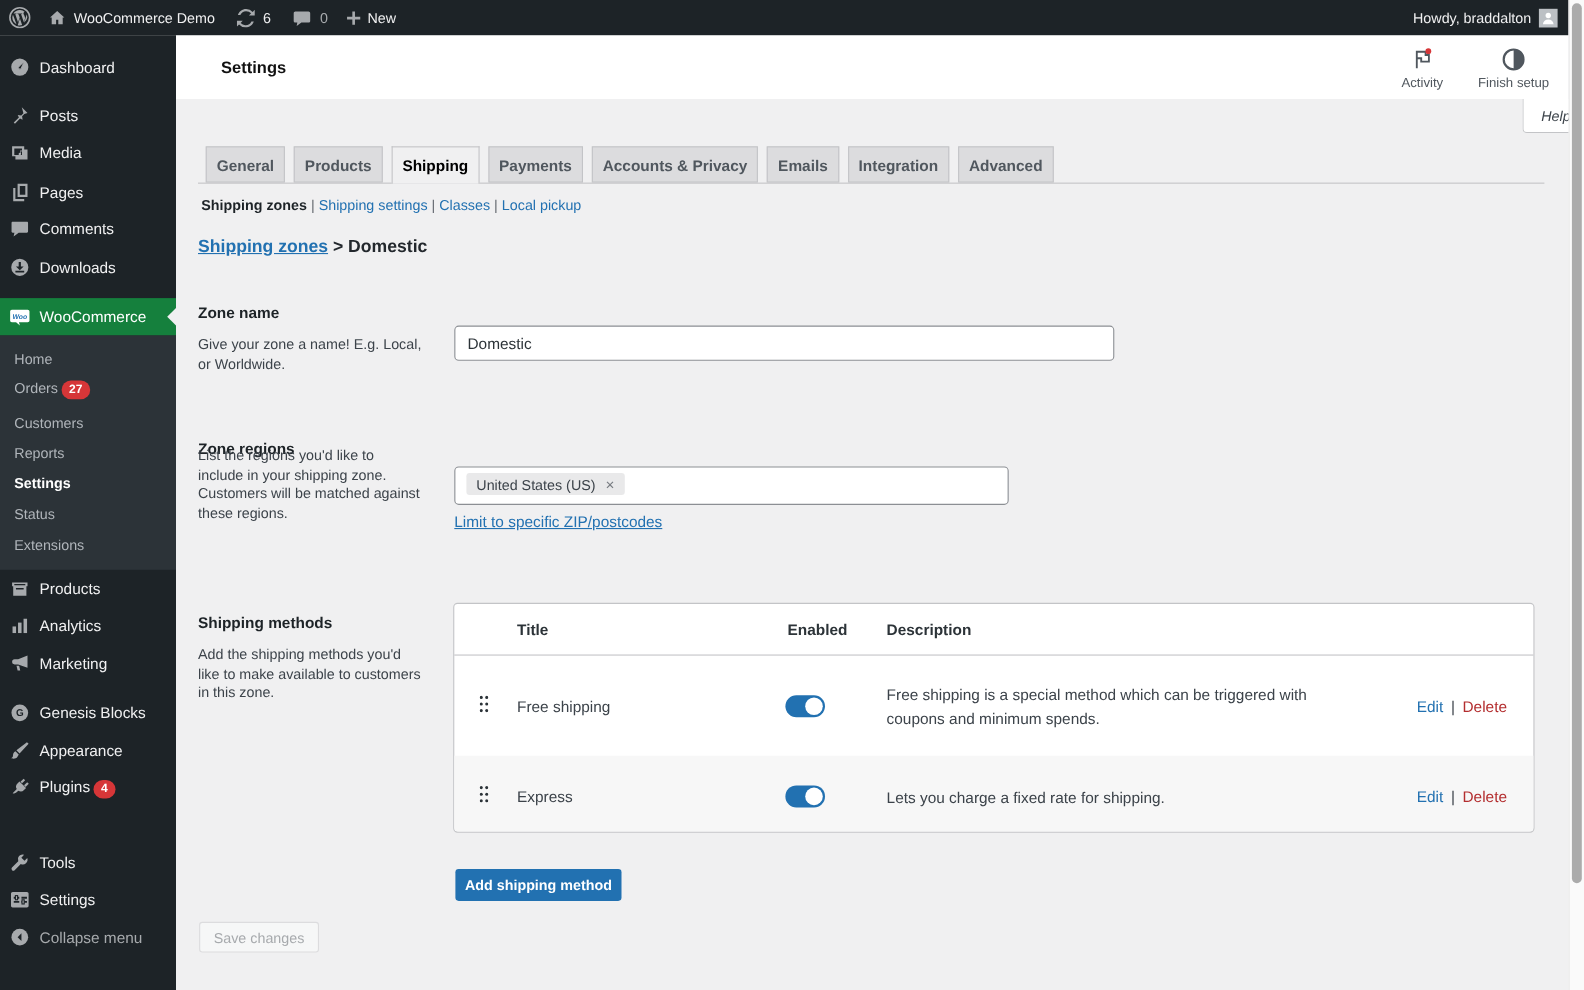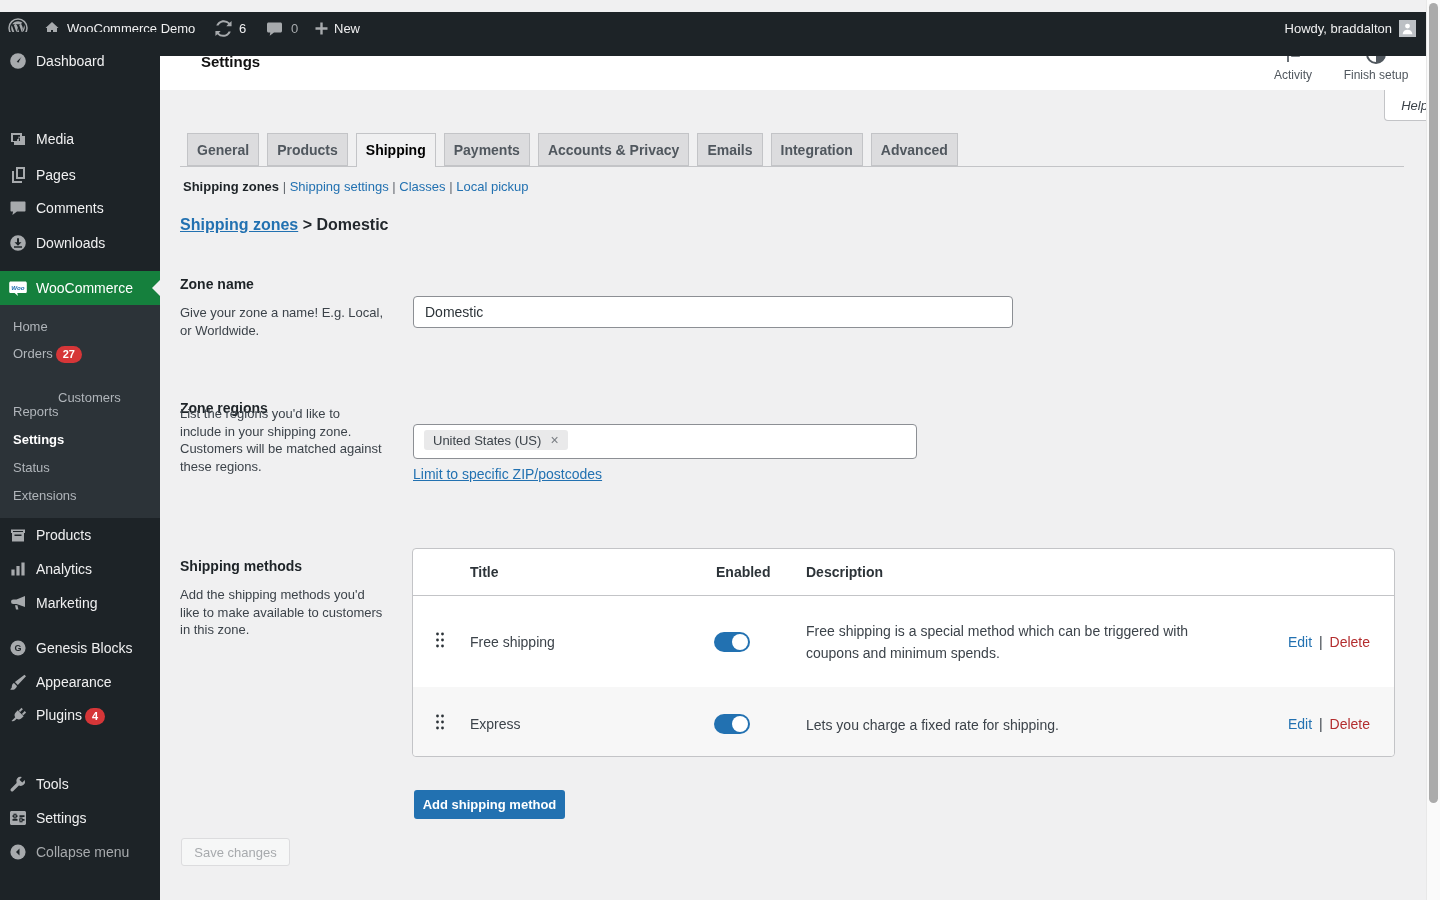--- a/index.html
+++ b/index.html
@@ -3,21 +3,21 @@
 <meta charset="utf-8">
 <style>
 * { margin:0; padding:0; box-sizing:border-box; }
 html,body { width:1440px; height:900px; overflow:hidden; font-family:"Liberation Sans",sans-serif; }
 #page { position:relative; width:1440px; height:900px; background:#f0f0f1; overflow:hidden; }
 .abs { position:absolute; }
 
 #sb-track { position:absolute; left:1426px; top:0; width:14px; height:900px; background:#fafafa; border-left:1px solid #e8e8e8; }
 #sb-thumb { position:absolute; left:2px; top:3px; width:9px; height:800px; background:#ababab; border-radius:5px; }
 
-#adminbar { position:absolute; left:0; top:12px; width:1426px; height:44px; background:#1d2327; color:#f0f0f1; font-size:13px; }
+#adminbar { position:absolute; left:0; top:0; width:1426px; height:32px; background:#1d2327; color:#f0f0f1; font-size:13px; }
 #adminbar .it { position:absolute; top:0; height:32px; display:flex; align-items:center; }
 
 #sidebar { position:absolute; left:0; top:32px; width:160px; height:868px; background:#1d2327; }
 .mi { position:absolute; left:0; width:160px; height:34px; display:flex; align-items:center; color:#f0f0f1; font-size:14px; }
 .mi svg { position:absolute; left:8px; width:20px; height:20px; }
 .mi span.lbl { position:absolute; left:36px; }
 .smenu { position:absolute; left:0; width:160px; background:#2c3338; }
 .smi { position:absolute; left:0; width:160px; height:28px; display:flex; align-items:center; color:#b0b5ba; font-size:13px; }
 .smi span.lbl { position:absolute; left:13px; }
 .badge { display:inline-block; background:#d63638; color:#fff; font-size:11px; font-weight:bold; border-radius:9px; padding:2px 7px; margin-left:3px; line-height:13px; }
@@ -200,20 +200,26 @@
 <div id="sidebar">
 <div class="mi" style="top:12px;">
         <svg viewBox="0 0 20 20">
           <g fill="#a7aaad">
             <circle cx="10" cy="10" r="7.8"></circle>
             <path d="M13.9 5.1 9.4 9.4a1.3 1.3 0 1 0 1.8 1.8z" fill="#1d2327" stroke="#a7aaad" stroke-width=".8"></path>
           </g>
         </svg>
         <span class="lbl">Dashboard</span>
       </div>
+<div class="mi" style="top:56px;">
+        <svg viewBox="0 0 20 20">
+          <path fill="#a7aaad" d="M11.8 2.5 17 7.7l-2.9 1-2 2 .4 3.2-2.3-1.1-4.6 4.7-1.1-1.1 4.7-4.6-1.1-2.3 3.2.4 2-2z"></path>
+        </svg>
+        <span class="lbl">Posts</span>
+      </div>
 <div class="mi" style="top:90px;">
         <svg viewBox="0 0 20 20">
           <path fill="#a7aaad" d="M3 4h11v3h3v9H6v-3H3zm3 10h8V8.5l2 .01V15H7v-1zM5 6v6h7V6z"></path>
           <path fill="#a7aaad" d="M10.5 7.5v2.6a1.1 1.1 0 1 0 .6 1V8.6l1.4.4v-1z"></path>
         </svg>
         <span class="lbl">Media</span>
       </div>
 <div class="mi" style="top:126px;">
         <svg viewBox="0 0 20 20">
           <path fill="#a7aaad" d="M4 6h2v10h8v2H4zm4-4h9v12H8zm2 2v8h5V4z"></path>
@@ -240,21 +246,21 @@
         <span class="lbl">WooCommerce</span>
         <span style="position:absolute;right:0;top:9px;width:0;height:0;border-top:8px solid transparent;border-bottom:8px solid transparent;border-right:8px solid #f0f0f1;"></span>
       </div>
 <div class="smenu" style="top:273px;height:213px;"></div>
 <div class="smi" style="top:280px;">
         <span class="lbl">Home</span>
       </div>
 <div class="smi" style="top:308px;">
         <span class="lbl">Orders<span class="badge">27</span></span>
       </div>
-<div class="smi" style="top:351px;margin-left:45px;">
+<div class="smi" style="top:338px;">
         <span class="lbl">Customers</span>
       </div>
 <div class="smi" style="top:365px;">
         <span class="lbl">Reports</span>
       </div>
 <div class="smi" style="top:393px;color:#fff;font-weight:bold;">
         <span class="lbl">Settings</span>
       </div>
 <div class="smi" style="top:421px;">
         <span class="lbl">Status</span>

